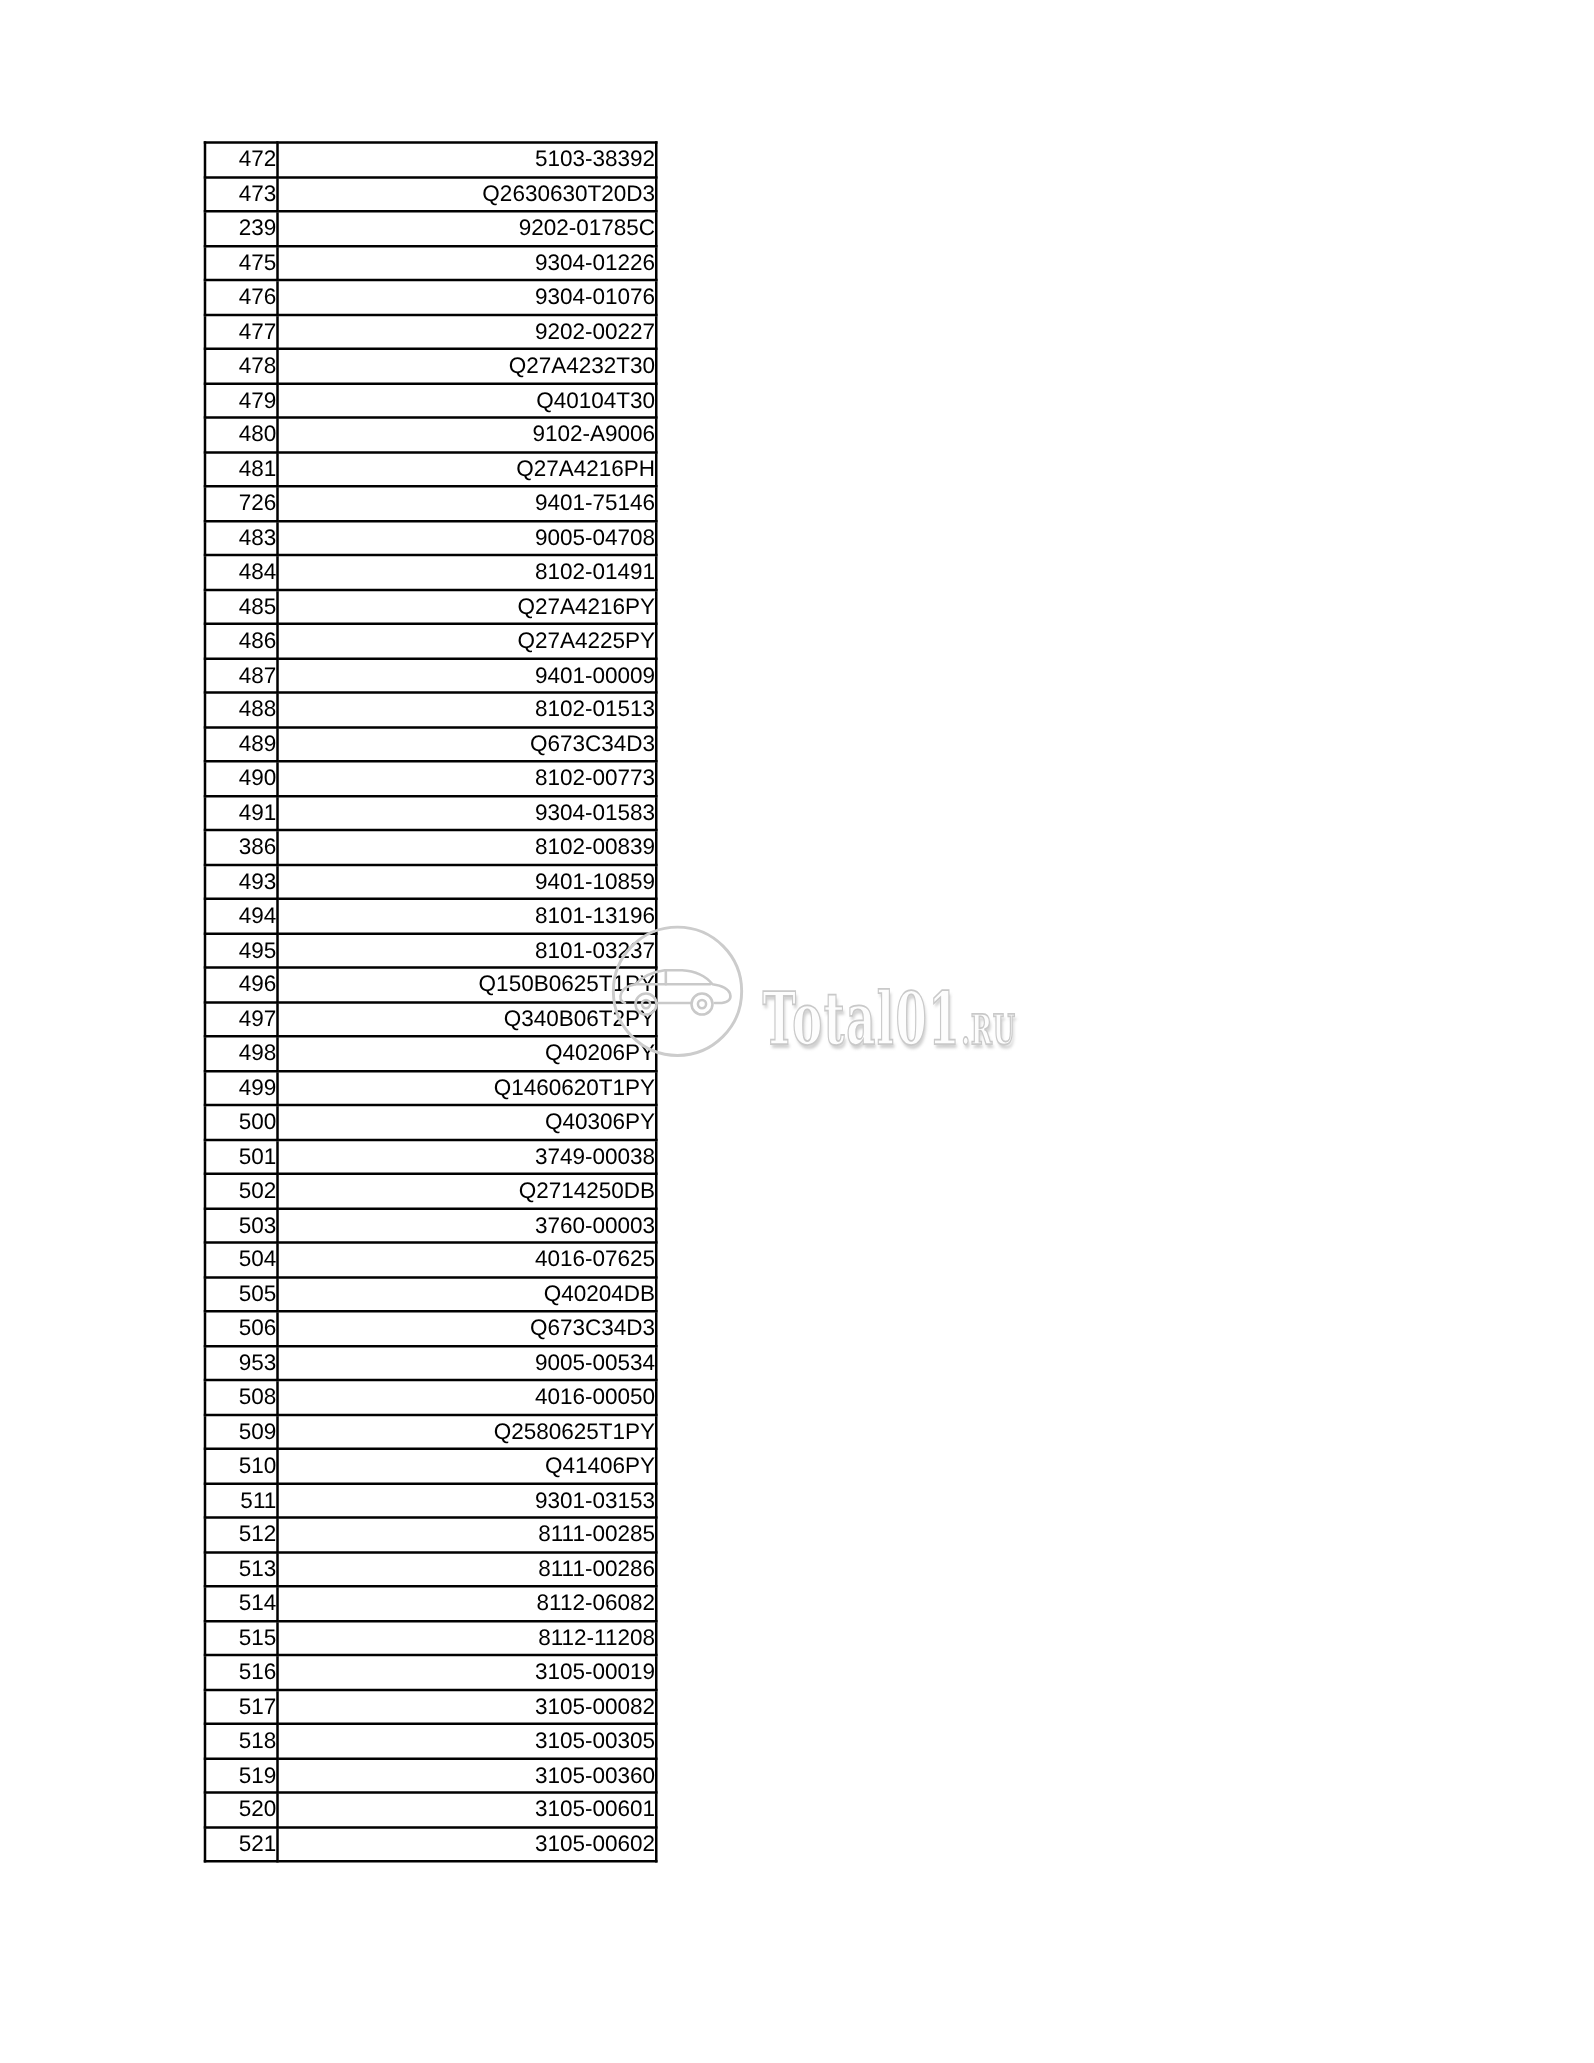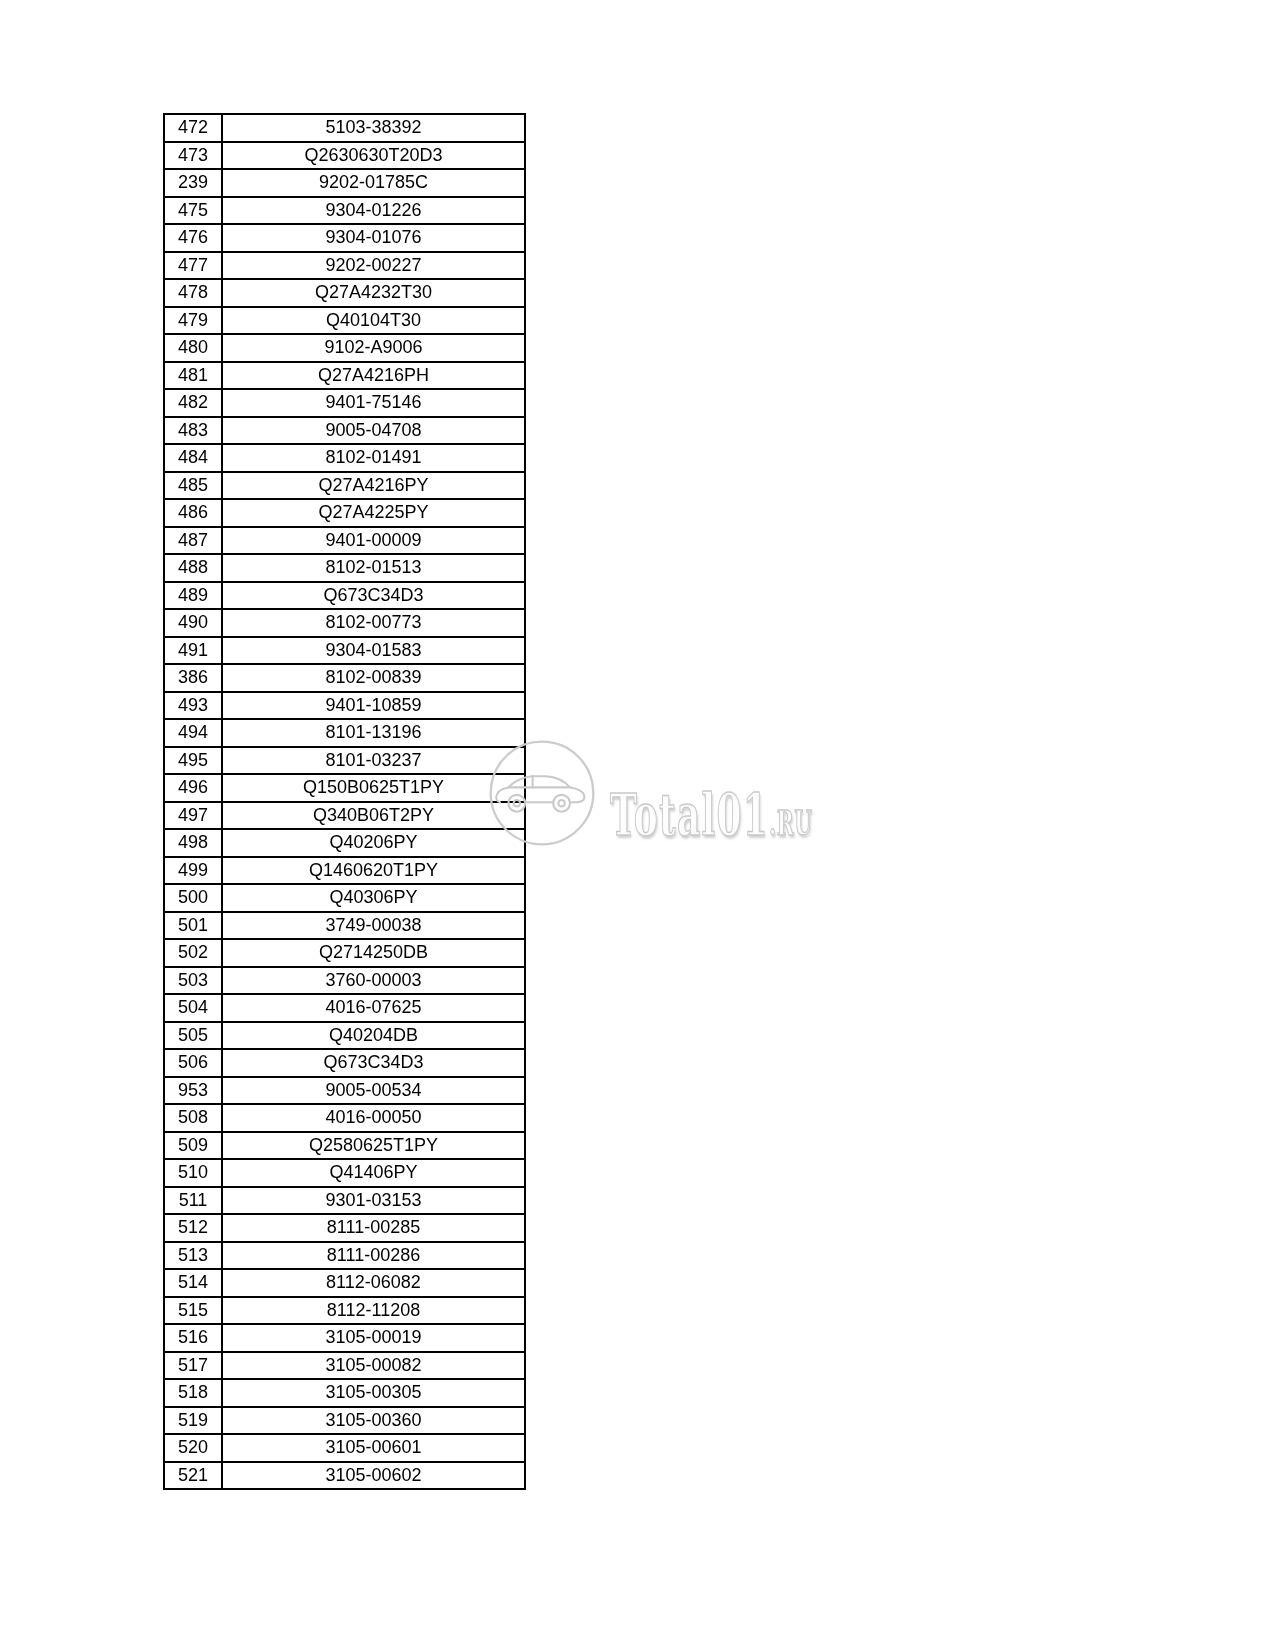--- a/index.html
+++ b/index.html
@@ -30,26 +30,26 @@
     padding: 0;
     font-size: 18px;
     line-height: 25px;
     color: #000000;
     white-space: nowrap;
     overflow: hidden;
     font-family: "Liberation Sans", sans-serif;
   }
   td.num-cell {
     width: 56px;
-    text-align: center;
+    text-align: right;
     padding-right: 4px;
   }
   td.part-cell {
     width: 301px;
-    text-align: center;
+    text-align: right;
     padding-left: 5px;
   }
 
   
   .watermark {
     position: absolute;
     left: 486px;
     top: 737px;
     display: flex;
     align-items: flex-end;
@@ -131,21 +131,21 @@
       <td class="num-cell">480</td>
       <td class="part-cell">9102-A9006</td>
     </tr>
 
     <tr>
       <td class="num-cell">481</td>
       <td class="part-cell">Q27A4216PH</td>
     </tr>
 
     <tr>
-      <td class="num-cell">482</td>
+      <td class="num-cell">726</td>
       <td class="part-cell">9401-75146</td>
     </tr>
 
     <tr>
       <td class="num-cell">483</td>
       <td class="part-cell">9005-04708</td>
     </tr>
 
     <tr>
       <td class="num-cell">484</td>

